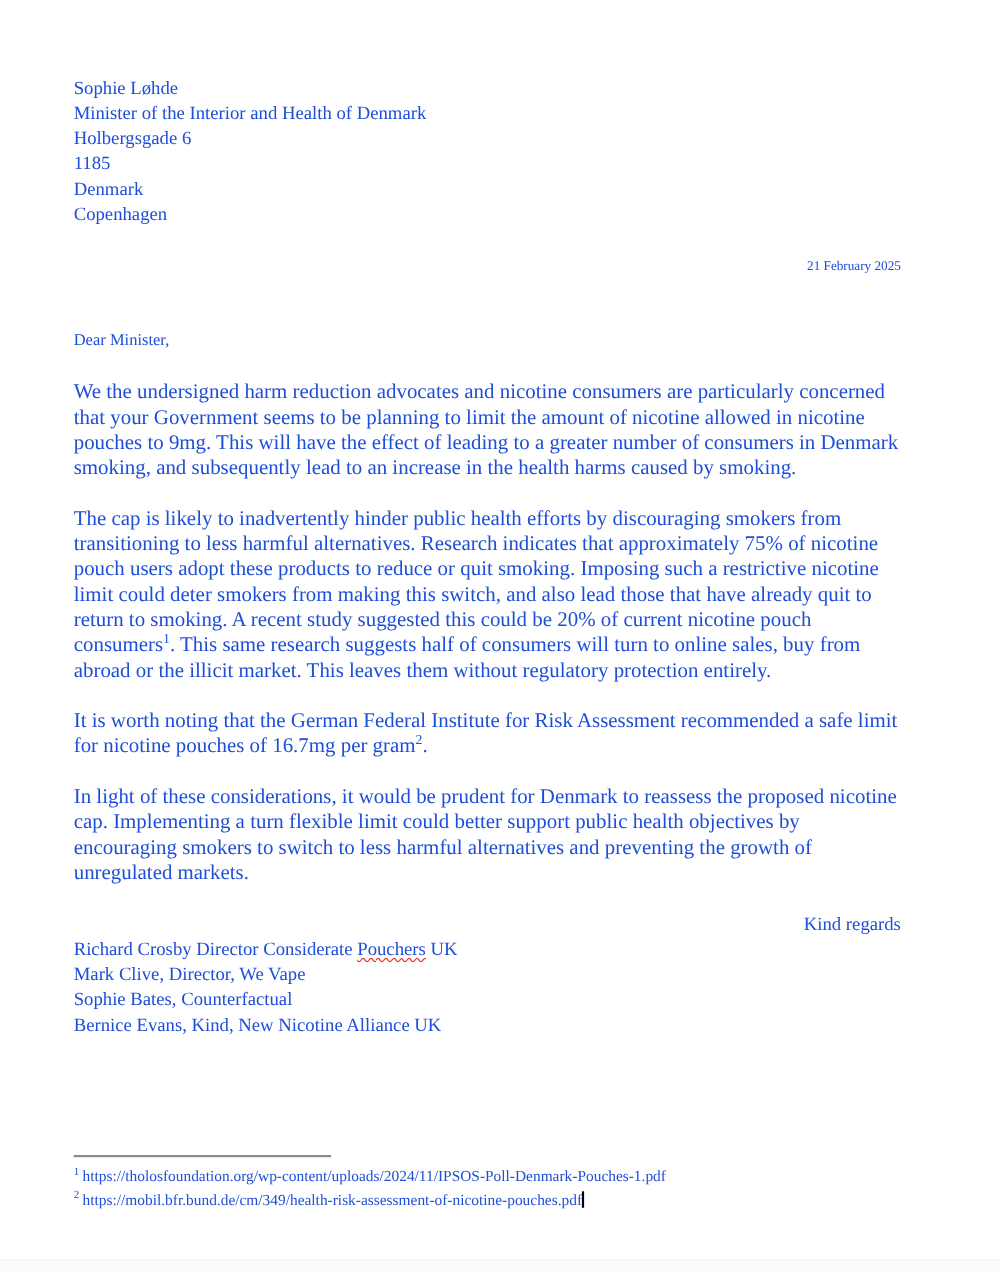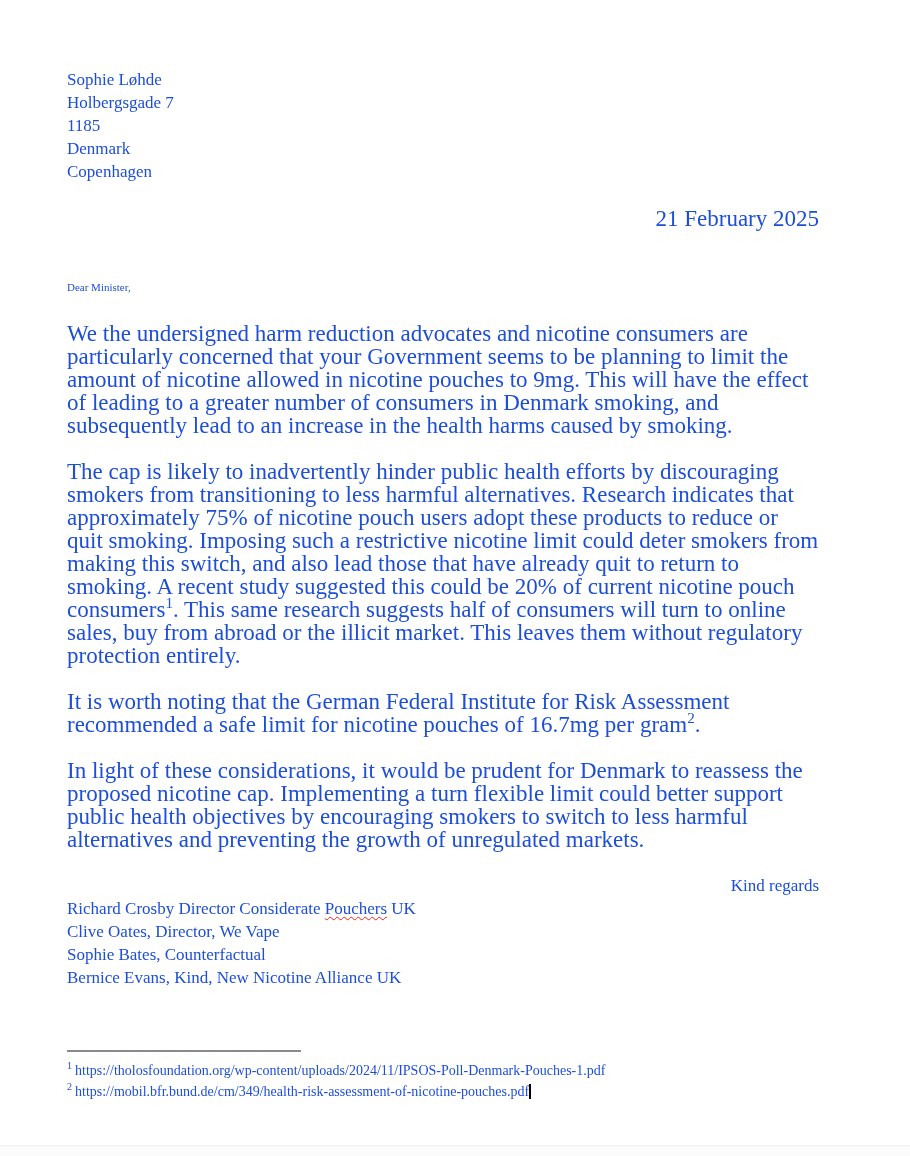--- a/index.html
+++ b/index.html
@@ -35,31 +35,31 @@
   .addr-block {
     font-size: 17px;
     line-height: 23px;
   }
   .addr-line {
     white-space: pre;
   }
   .date-line {
     margin-top: 24px;
     text-align: right;
-    font-size: 23px;
+    font-size: 12px;
     line-height: 23px;
   }
   .salutation {
     margin-top: 46px;
-    font-size: 11px;
+    font-size: 15px;
     line-height: 23px;
   }
   p.body-para {
     margin: 23px 0 0 0;
-    font-size: 23px;
+    font-size: 19px;
     line-height: 23px;
     text-align: left;
   }
   p.body-para.first-para {
     margin-top: 23px;
   }
   .signoff {
     margin-top: 23px;
     font-size: 17px;
     line-height: 23px;
@@ -118,21 +118,22 @@
 </style>
 </head>
 <body>
 
 <div class="page">
 
   <div class="content">
 
     <div class="addr-block">
       <div class="addr-line">Sophie Løhde</div>
-      <div class="addr-line">Holbergsgade 7</div>
+      <div class="addr-line">Minister of the Interior and Health of Denmark</div>
+      <div class="addr-line">Holbergsgade 6</div>
       <div class="addr-line">1185</div>
       <div class="addr-line">Denmark</div>
       <div class="addr-line">Copenhagen</div>
     </div>
 
     <div class="date-line">21 February 2025</div>
 
     <div class="salutation">Dear Minister,</div>
 
     <p class="body-para first-para">We the undersigned harm reduction advocates and nicotine consumers are particularly concerned that your Government seems to be planning to limit the amount of nicotine allowed in nicotine pouches to 9mg. This will have the effect of leading to a greater number of consumers in Denmark smoking, and subsequently lead to an increase in the health harms caused by smoking.</p>
@@ -140,21 +141,21 @@
     <p class="body-para"><span>The cap is likely to inadvertently hinder public health efforts by discouraging smokers from transitioning to less harmful alternatives. Research indicates that approximately 75% of nicotine pouch users adopt these products to reduce or quit smoking. Imposing such a restrictive nicotine limit could deter smokers from making this switch, and also lead those that have already quit to return to smoking. A recent study suggested this could be 20% of current nicotine pouch consumers</span><sup>1</sup><span>. This same research suggests half of consumers will turn to online sales, buy from abroad or the illicit market. This leaves them without regulatory protection entirely.</span></p>
 
     <p class="body-para"><span>It is worth noting that the German Federal Institute for Risk Assessment recommended a safe limit for nicotine pouches of 16.7mg per gram</span><sup>2</sup><span>.</span></p>
 
     <p class="body-para">In light of these considerations, it would be prudent for Denmark to reassess the proposed nicotine cap. Implementing a turn flexible limit could better support public health objectives by encouraging smokers to switch to less harmful alternatives and preventing the growth of unregulated markets.</p>
 
     <div class="signoff">Kind regards</div>
 
     <div class="signers">
       <div class="signer-line"><span>Richard Crosby Director Considerate </span><span class="misspelled">Pouchers</span><span> UK</span></div>
-      <div class="signer-line">Clive Oates, Director, We Vape</div>
+      <div class="signer-line">Mark Clive, Director, We Vape</div>
       <div class="signer-line">Sophie Bates, Counterfactual</div>
       <div class="signer-line">Bernice Evans, Kind, New Nicotine Alliance UK</div>
     </div>
 
   </div>
 
   <div class="footnote-area">
     <div class="footnote-sep"></div>
     <div class="footnote"><span class="fn-mark">1</span><span>https://tholosfoundation.org/wp-content/uploads/2024/11/IPSOS-Poll-Denmark-Pouches-1.pdf</span></div>
     <div class="footnote"><span class="fn-mark">2</span><span>https://mobil.bfr.bund.de/cm/349/health-risk-assessment-of-nicotine-pouches.pdf</span><span class="caret"></span></div>

